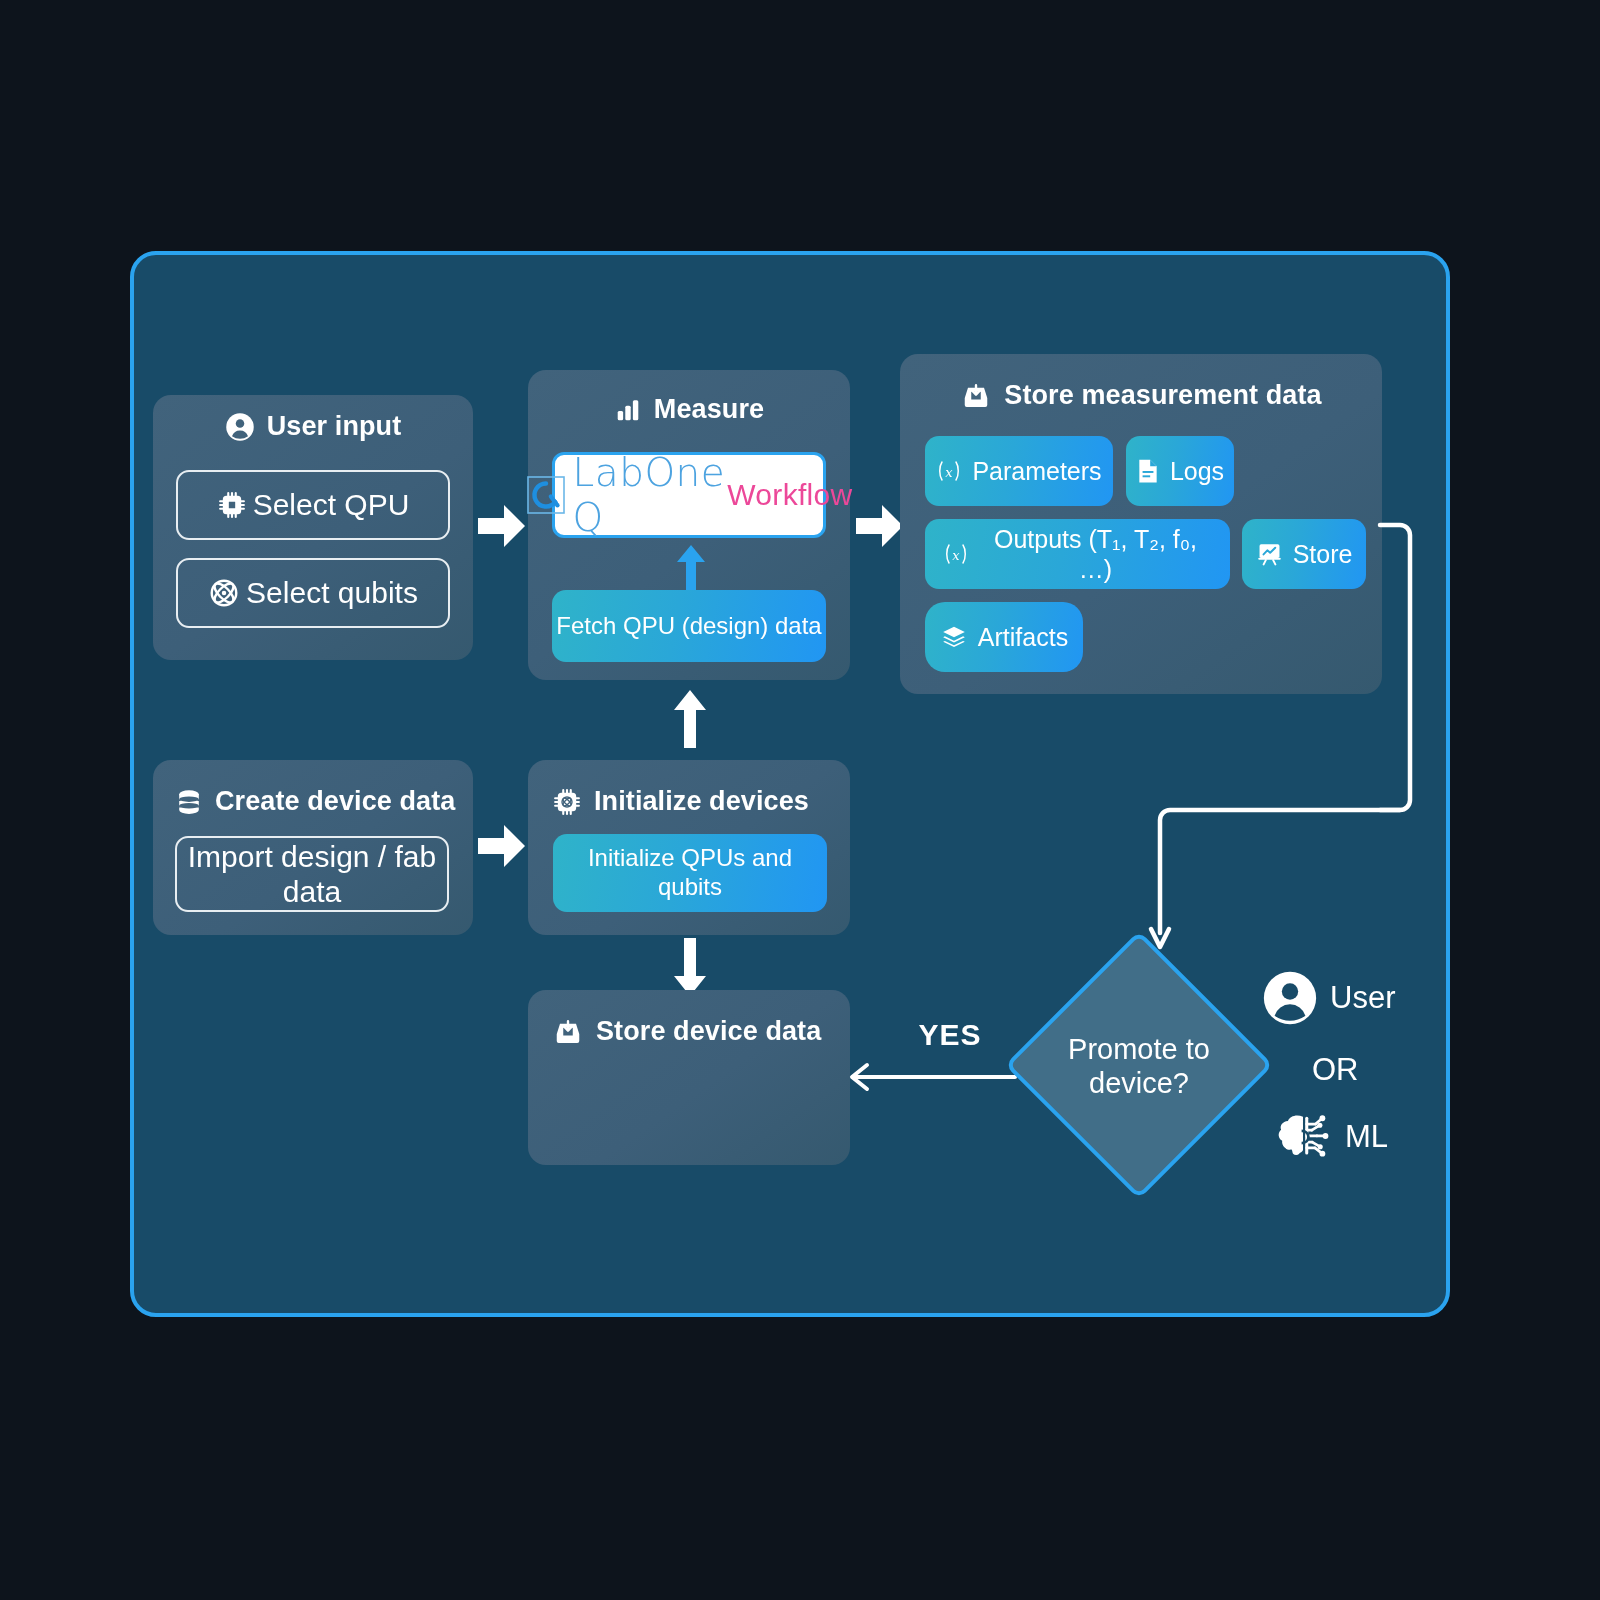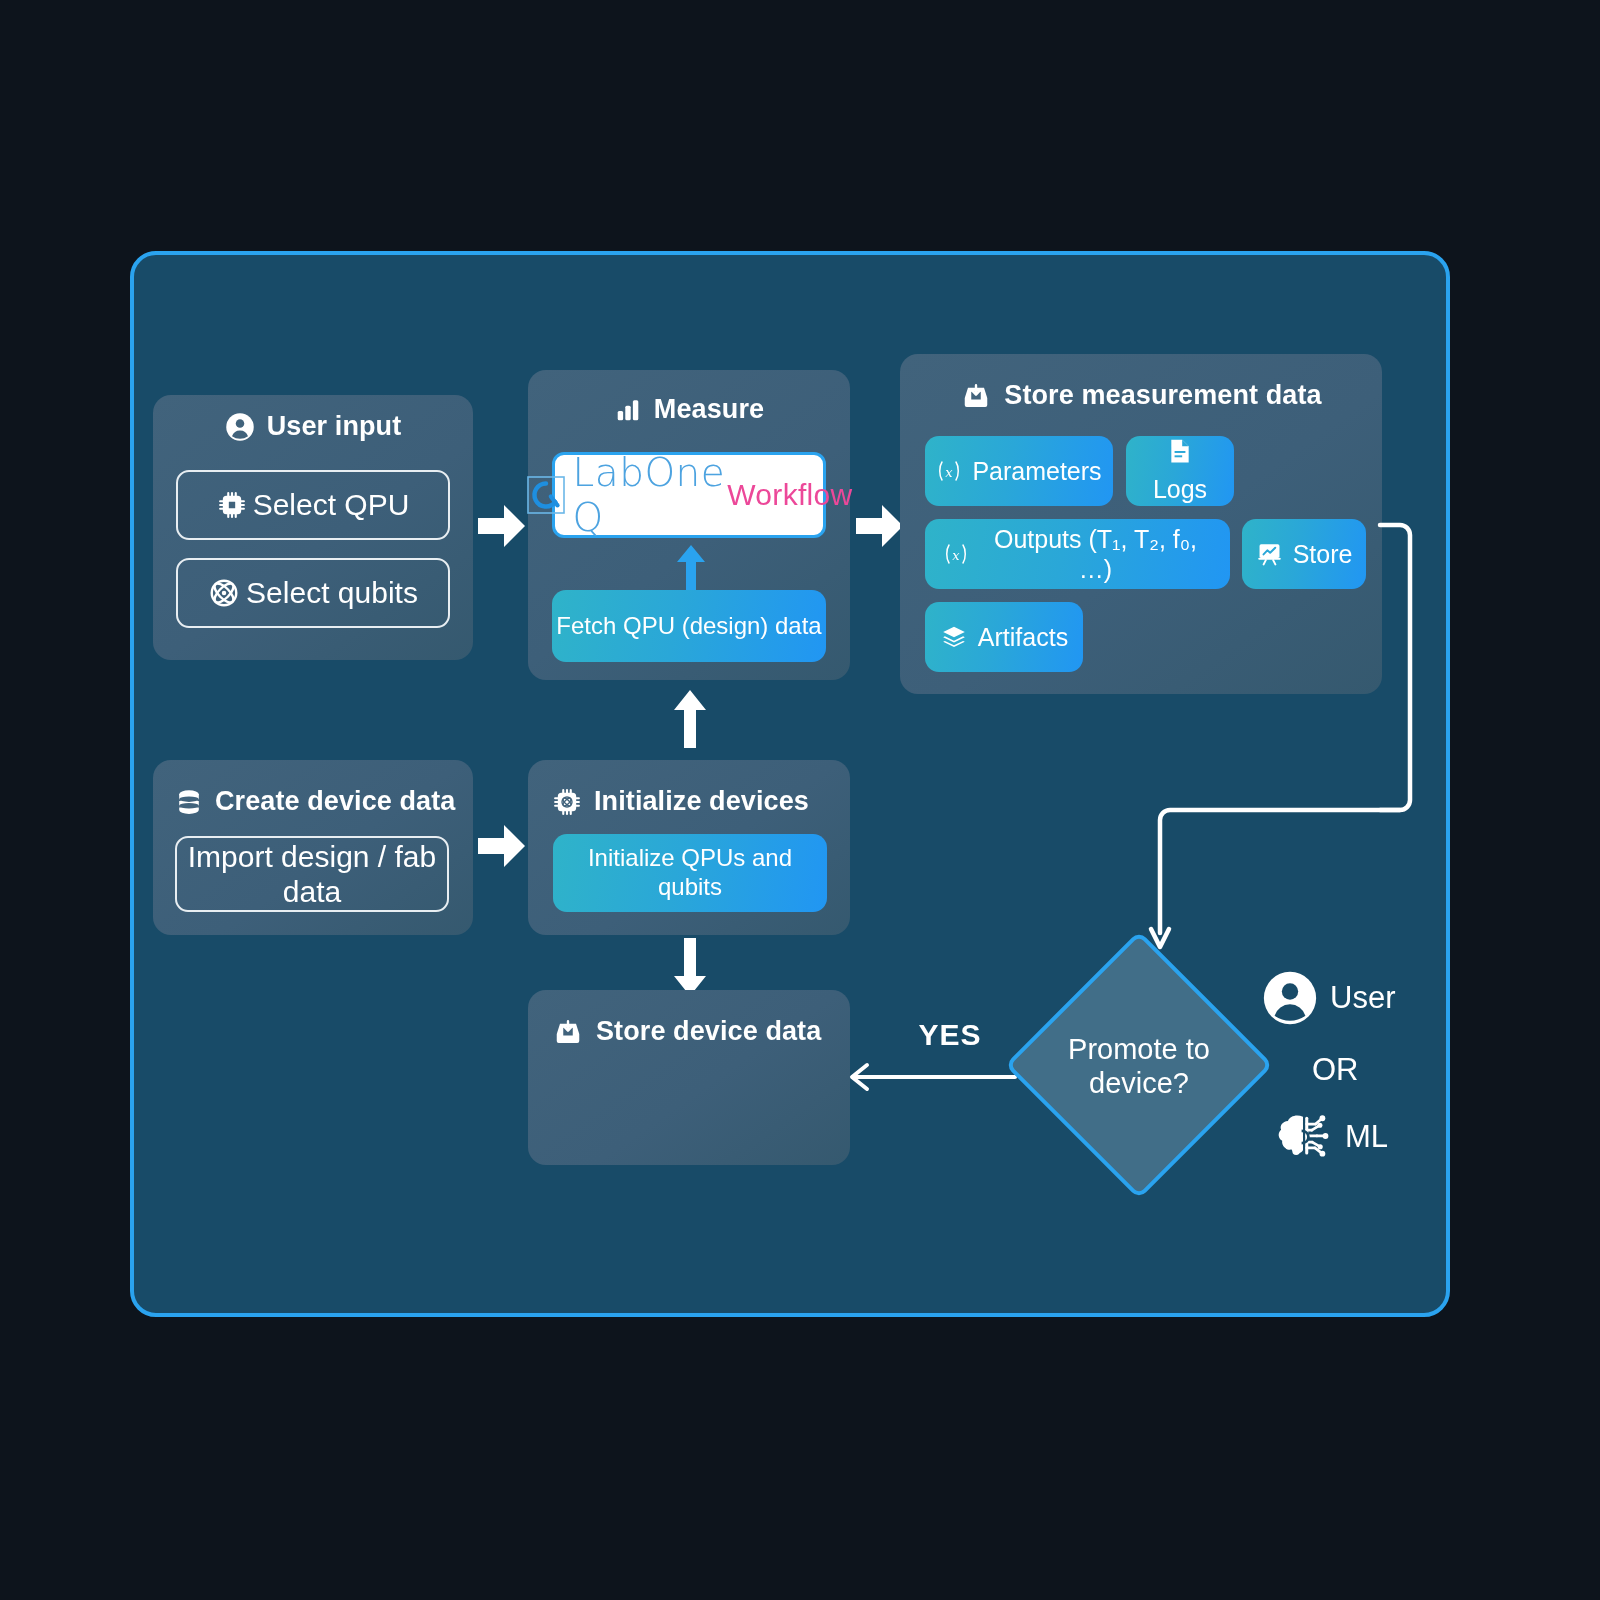--- a/index.html
+++ b/index.html
@@ -211,21 +211,21 @@
       <span class="ico">
         <svg width="26" height="26" viewBox="0 0 26 26">
           <path d="M6 4 C3 8.5 3 17.5 6 22" fill="none" stroke="#fff" stroke-width="1.5" stroke-linecap="round"></path>
           <path d="M20 4 C23 8.5 23 17.5 20 22" fill="none" stroke="#fff" stroke-width="1.5" stroke-linecap="round"></path>
           <text x="13" y="18.5" font-family="DejaVu Serif, serif" font-style="italic" font-size="13" fill="#fff" text-anchor="middle">x</text>
         </svg>
       </span>
       <span>Parameters</span>
     </div>
 
-    <div class="pill chip" style="position:absolute; left:226px; top:82px; width:108px; height:70px;flex-direction:column;">
+    <div class="pill chip" style="position:absolute; left:226px; top:82px; width:108px; height:70px;">
       <span class="ico">
         <svg width="24" height="26" viewBox="0 0 20 24">
           <path d="M2 1.5 H12 L18 7.5 V22.5 H2 Z" fill="#fff"></path>
           <path d="M12 1.5 V7.5 H18" fill="#2aa7d8"></path>
           <rect x="5" y="12" width="10" height="1.8" fill="#2aa7d8"></rect>
           <rect x="5" y="16" width="7" height="1.8" fill="#2aa7d8"></rect>
         </svg>
       </span>
       <span>Logs</span>
     </div>
@@ -246,21 +246,21 @@
         <svg width="27" height="26" viewBox="0 0 24 24">
           <rect x="2.8" y="3" width="18.4" height="12.6" rx="1.6" fill="#fff"></rect>
           <path d="M6.5 12.4 L10 8.6 L12.6 10.8 L17.3 6.2" stroke="#2aa7d8" stroke-width="1.8" fill="none" stroke-linecap="round" stroke-linejoin="round"></path>
           <rect x="1.6" y="15.4" width="20.8" height="2" rx="1" fill="#fff"></rect>
           <path d="M8.6 17.6 L6.6 21.6 M15.4 17.6 L17.4 21.6" stroke="#fff" stroke-width="1.8" stroke-linecap="round"></path>
         </svg>
       </span>
       <span>Store</span>
     </div>
 
-    <div class="pill chip" style="position:absolute; left:25px; top:248px; width:158px; height:70px;">
+    <div class="pill chip" style="position:absolute; left:25px; top:248px; width:158px; height:70px;border-radius:20px;">
       <span class="ico">
         <svg width="28" height="26" viewBox="0 0 24 24">
           <path d="M12 2.6 L22 7.4 L12 12.2 L2 7.4 Z" fill="#fff"></path>
           <path d="M3.6 11.4 L12 15.4 L20.4 11.4 L22 12.2 L12 17 L2 12.2 Z" fill="#fff"></path>
           <path d="M3.6 15.6 L12 19.6 L20.4 15.6 L22 16.4 L12 21.2 L2 16.4 Z" fill="#fff"></path>
         </svg>
       </span>
       <span>Artifacts</span>
     </div>
   </div>

